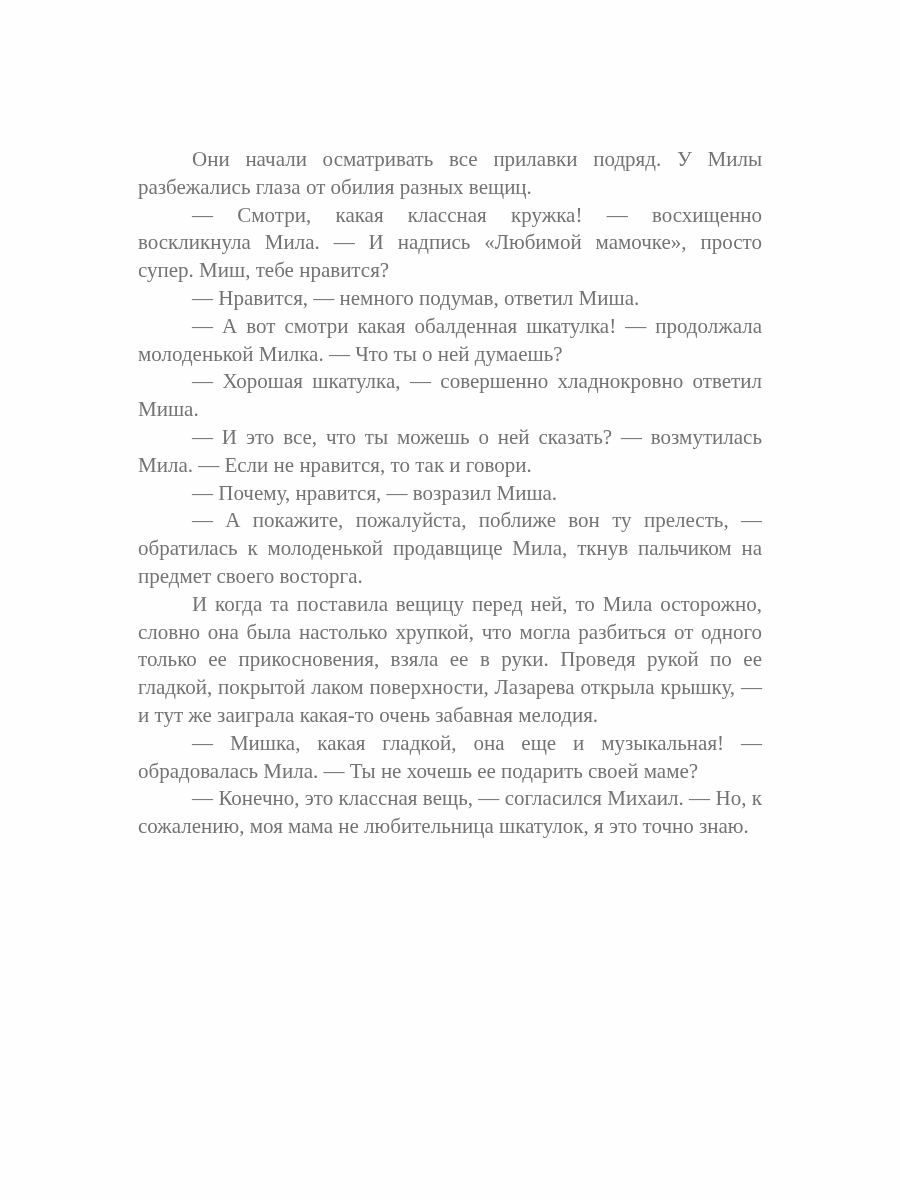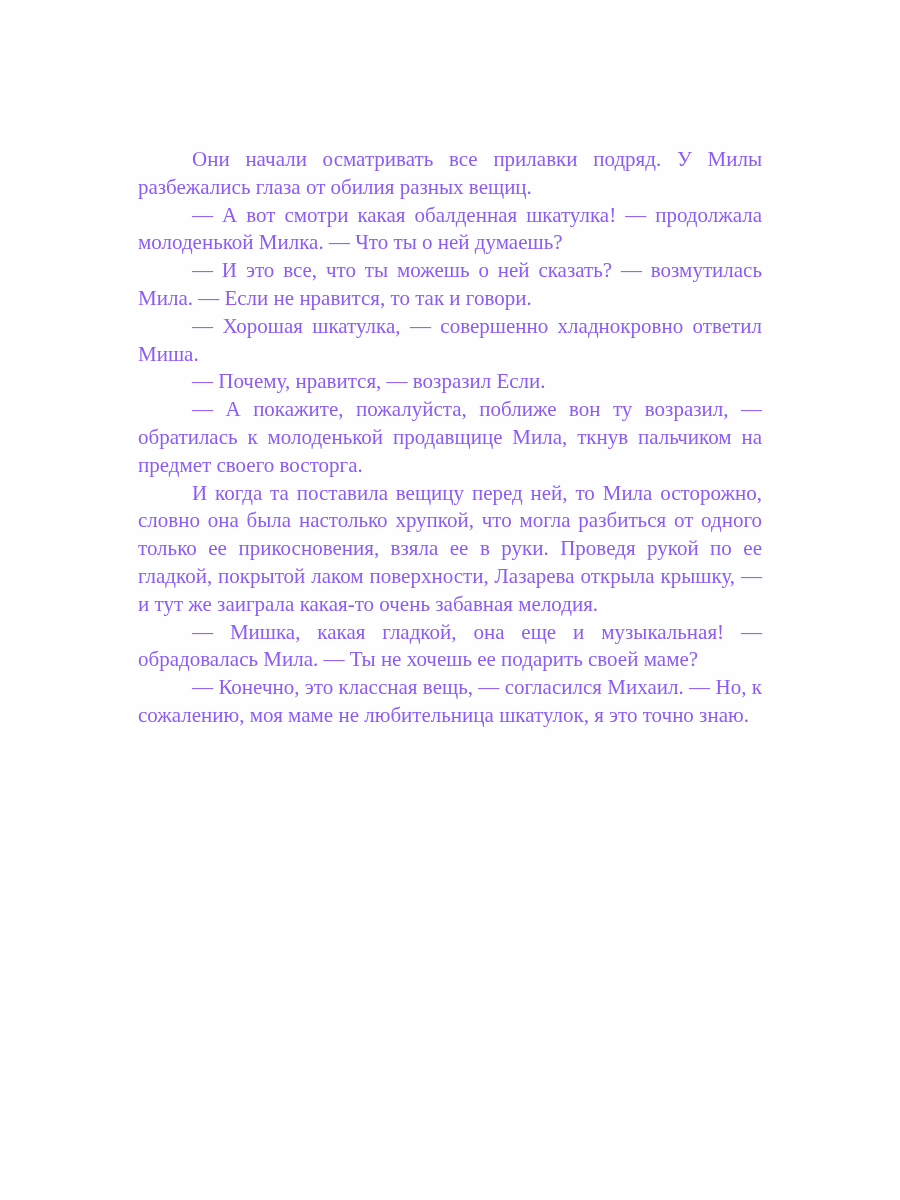--- a/index.html
+++ b/index.html
@@ -13,40 +13,42 @@
     height: 1200px;
     background: #fefefe;
     overflow: hidden;
     font-family: "Liberation Serif", "DejaVu Serif", serif;
   }
   .text-block {
     position: absolute;
     top: 146px;
     left: 138px;
     width: 624px;
-    color: #8b5cf6;
+    color: #737373;
     font-size: 21px;
     line-height: 27.8px;
   }
   .text-block p {
     margin: 0;
     padding: 0;
     text-indent: 54px;
     text-align: justify;
     text-justify: inter-word;
   }
 </style>
 </head>
 <body>
 
 <div class="page">
   <div class="text-block">
     <p>Они начали осматривать все прилавки подряд. У Милы разбежались глаза от обилия разных вещиц.</p>
+    <p>— Смотри, какая классная кружка! — восхищенно воскликнула Мила. — И надпись «Любимой мамочке», просто супер. Миш, тебе нравится?</p>
+    <p>— Нравится, — немного подумав, ответил Миша.</p>
     <p>— А вот смотри какая обалденная шкатулка! — продолжала молоденькой Милка. — Что ты о ней думаешь?</p>
+    <p>— Хорошая шкатулка, — совершенно хладнокровно ответил Миша.</p>
     <p>— И это все, что ты можешь о ней сказать? — возмутилась Мила. — Если не нравится, то так и говори.</p>
-    <p>— Хорошая шкатулка, — совершенно хладнокровно ответил Миша.</p>
-    <p>— Почему, нравится, — возразил Если.</p>
-    <p>— А покажите, пожалуйста, поближе вон ту возразил, — обратилась к молоденькой продавщице Мила, ткнув пальчиком на предмет своего восторга.</p>
+    <p>— Почему, нравится, — возразил Миша.</p>
+    <p>— А покажите, пожалуйста, поближе вон ту прелесть, — обратилась к молоденькой продавщице Мила, ткнув пальчиком на предмет своего восторга.</p>
     <p>И когда та поставила вещицу перед ней, то Мила осторожно, словно она была настолько хрупкой, что могла разбиться от одного только ее прикосновения, взяла ее в руки. Проведя рукой по ее гладкой, покрытой лаком поверхности, Лазарева открыла крышку, — и тут же заиграла какая-то очень забавная мелодия.</p>
     <p>— Мишка, какая гладкой, она еще и музыкальная! — обрадовалась Мила. — Ты не хочешь ее подарить своей маме?</p>
-    <p>— Конечно, это классная вещь, — согласился Михаил. — Но, к сожалению, моя маме не любительница шкатулок, я это точно знаю.</p>
+    <p>— Конечно, это классная вещь, — согласился Михаил. — Но, к сожалению, моя мама не любительница шкатулок, я это точно знаю.</p>
   </div>
 </div>
 
 </body></html>

